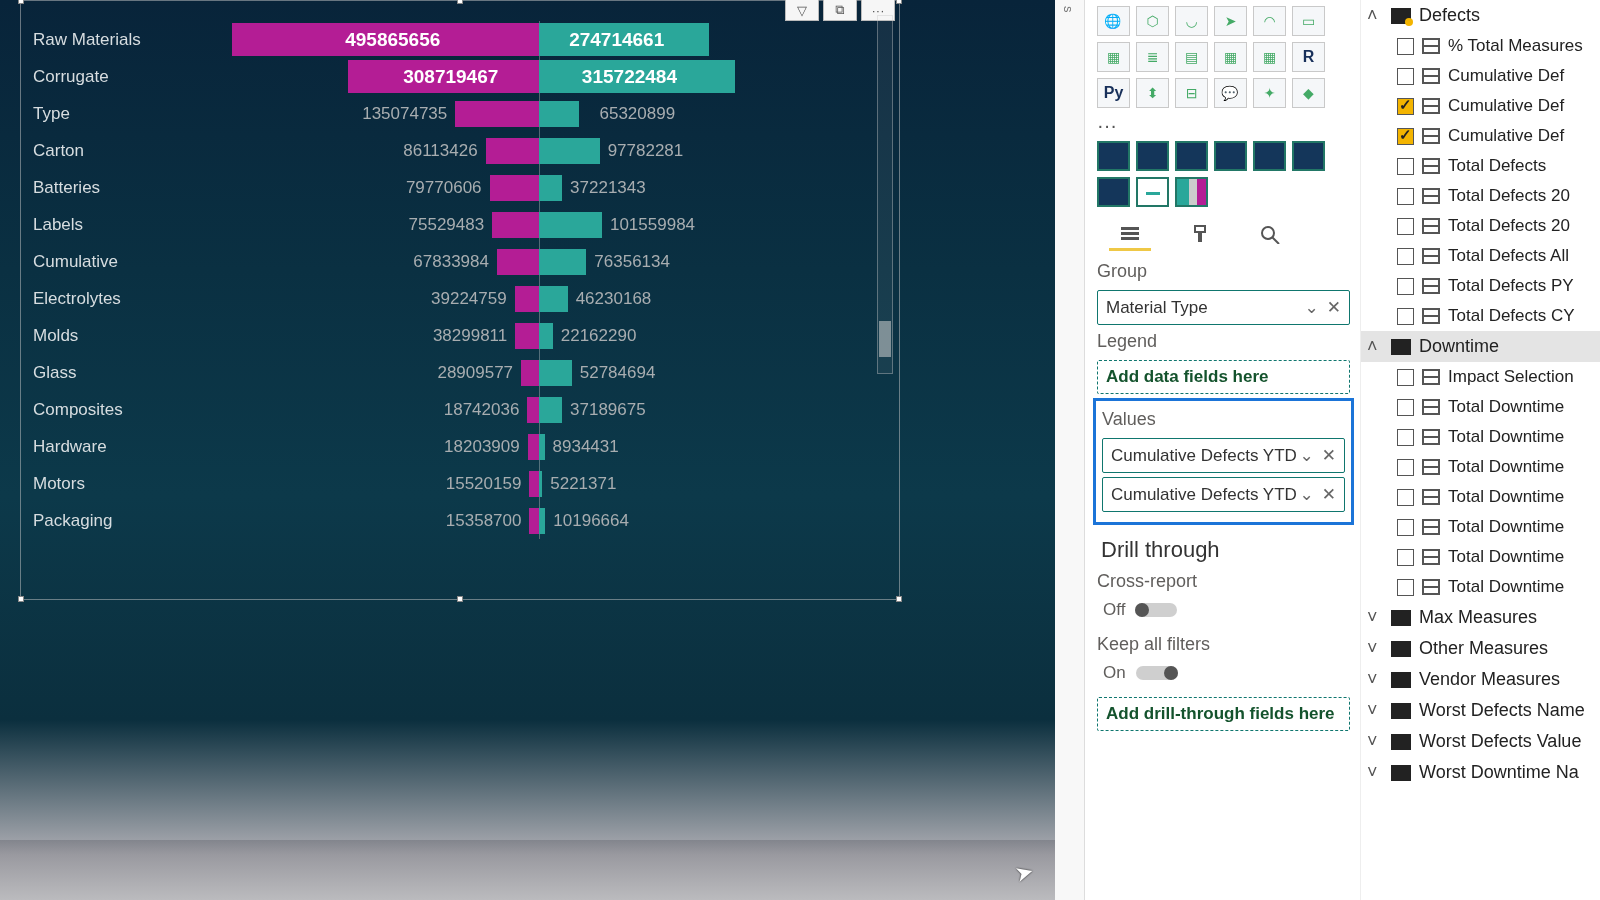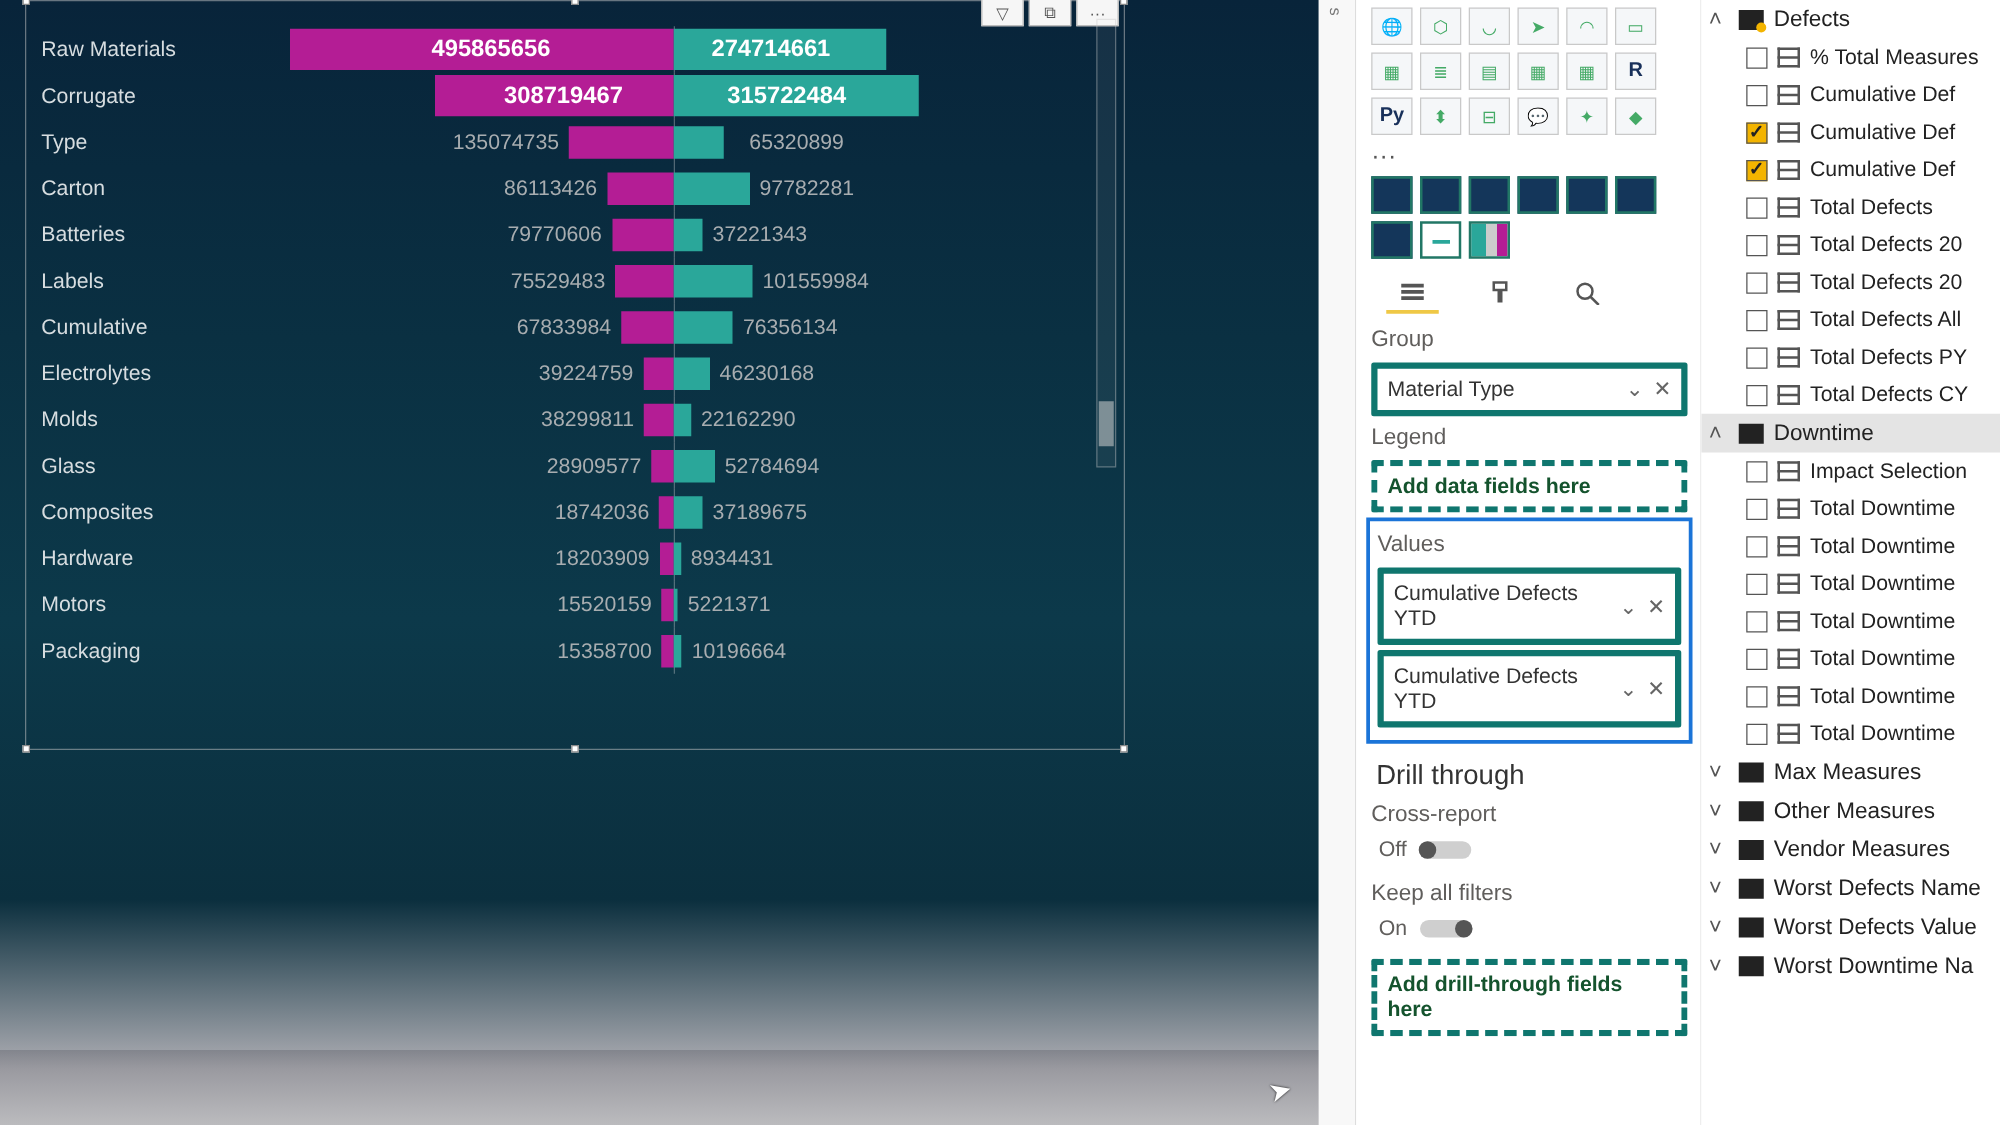--- a/index.html
+++ b/index.html
@@ -193,21 +193,21 @@
     width: 42px; height: 34px;
     display:flex; align-items:center; justify-content:center;
   }
   .field-tab.active { border-bottom: 3px solid #efc846;}
   .section-label {
     color: #605e5c;
     font-size: 18px;
     margin: 6px 0 8px 0;
   }
   .field-pill, .field-drop {
-    border: 5px solid #0f766e;
+    border: 1px solid #0f766e;
     border-radius: 2px;
     padding: 6px 8px;
     font-size: 17px;
     color: #333;
     display:flex; align-items:center; justify-content:space-between;
     background:#fff;
     margin-bottom:4px;
   }
   .field-drop { border-style: dashed; color:#14532d;font-weight:bold; }
   .pill-actions { display:flex; gap:8px; color:#666; }

